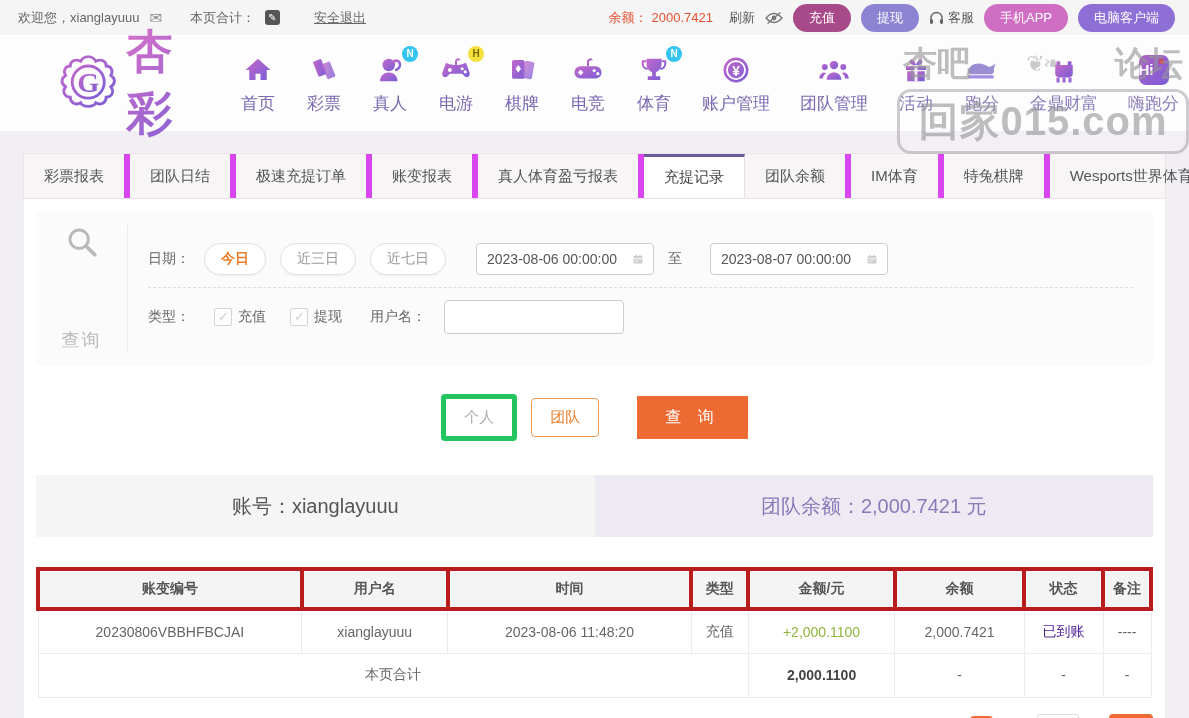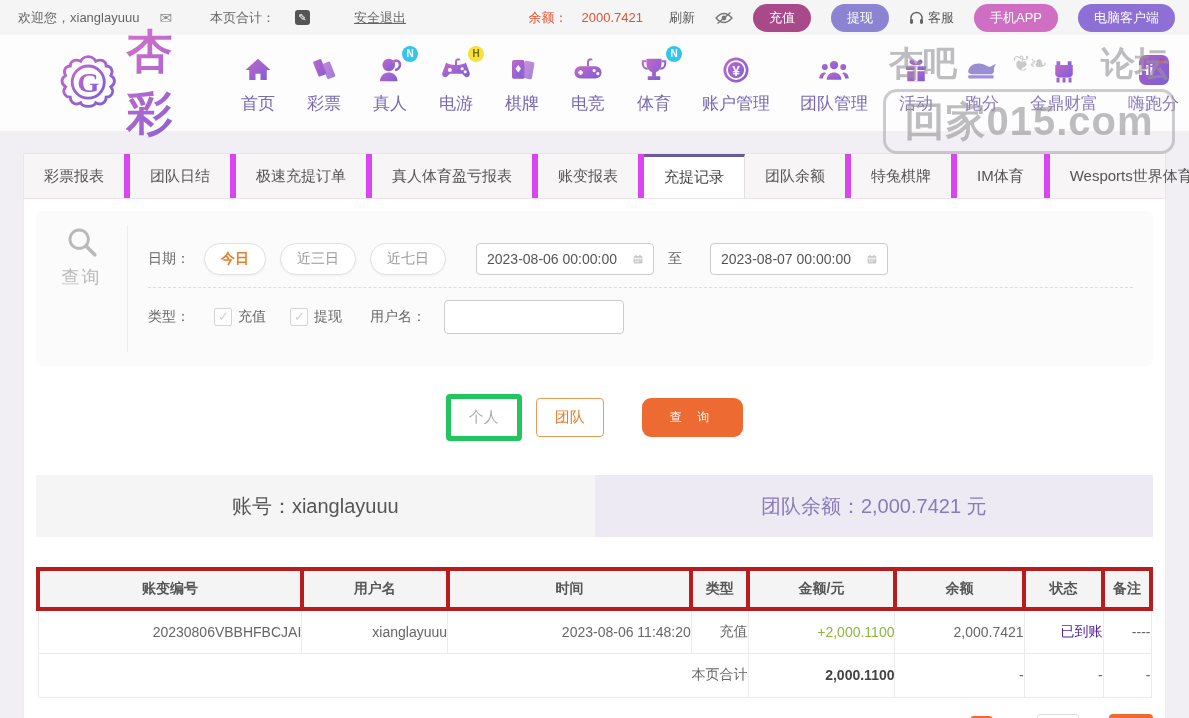--- a/index.html
+++ b/index.html
@@ -1,20 +1,20 @@
 <!DOCTYPE html>
 <html><head>
 <meta charset="utf-8">
 <style>
   * { margin:0; padding:0; box-sizing:border-box; }
   html,body { width:1189px; height:718px; font-family:"Liberation Sans","DejaVu Sans",sans-serif; background:#f1eef4; overflow:hidden; }
 
   
   .topbar { height:35px; background:#f5f5f5; display:flex; align-items:center; justify-content:space-between; padding:0 14px 0 18px; font-size:13px; color:#666; }
-  .topbar-left, .topbar-right { display:flex; align-items:center; gap:20px; }
+  .topbar-left, .topbar-right { display:flex; align-items:center; gap:10px; }
   .welcome { color:#666; }
   .mail-icon { color:#8a8a8a; font-size:15px; cursor:pointer; }
   .reserved { margin-left:18px; color:#666; }
   .edit-icon { width:15px; height:15px; background:#555; border-radius:3px; color:#fff; font-size:10px; line-height:15px; text-align:center; cursor:pointer; }
   .logout { margin-left:24px; color:#666; text-decoration:underline; cursor:pointer; }
   .balance-label, .balance-value { color:#e4502f; }
   .refresh { color:#555; margin-left:6px; cursor:pointer; }
   .eyeoff { cursor:pointer; display:flex; align-items:center; }
   .pill-btn { border:none; color:#fff; font-size:13px; padding:5px 16px; border-radius:14px; cursor:pointer; }
   .btn-recharge { background:#a84a8a; }
@@ -32,63 +32,63 @@
   .nav-item { display:flex; flex-direction:column; align-items:center; gap:4px; cursor:pointer; position:relative; }
   .nav-item .label { font-size:17px; color:#7a68b0; white-space:nowrap; }
   .nav-ico { width:36px; height:36px; display:flex; align-items:center; justify-content:center; position:relative; }
   .badge { position:absolute; top:-6px; right:-10px; width:16px; height:16px; border-radius:50%; font-size:10px; font-weight:bold; display:flex; align-items:center; justify-content:center; }
   .badge-n { background:#33c5ee; color:#fff; }
   .badge-h { background:#f5e13d; color:#7a6a00; }
   .hi-box { width:30px; height:30px; border-radius:7px; background:linear-gradient(135deg,#b05ec9,#7b5ed6); color:#fff; font-weight:bold; font-size:15px; display:flex; align-items:center; justify-content:flex-start; position:relative; }
   .hi-dot { position:absolute; top:4px; right:5px; width:5px; height:5px; border-radius:50%; background:#e23b3b; }
 
   
-  .watermark { position:absolute; right:14px; top:6px; width:292px; pointer-events:none; color:rgba(150,148,152,.62); z-index:5; text-align:center; }
+  .watermark { position:absolute; right:0; top:6px; width:292px; pointer-events:none; color:rgba(150,148,152,.62); z-index:5; text-align:center; }
   .wm-top { font-size:34px; font-weight:bold; display:flex; justify-content:space-between; padding:0 6px; align-items:center; }
   .wm-flourish { font-size:22px; letter-spacing:-2px; opacity:.8; }
   .wm-box { margin-top:2px; border:3px solid rgba(165,163,168,.55); border-radius:14px; font-size:40px; font-weight:bold; padding:2px 6px; letter-spacing:1px; background:rgba(255,255,255,.12); }
 
   
   .container { margin:0 23px; }
   .tabbar { margin-top:22px; display:flex; background:#f8f5f7; border:1px solid #e9e4ea; border-bottom:1px solid #e9e4ea; height:46px; }
   .tab { padding:0 20px; display:flex; align-items:center; font-size:15px; color:#555; border-right:6px solid #d946ef; cursor:pointer; white-space:nowrap; }
   .tab.active { background:#fff; border-top:3px solid #6b5b9e; color:#444; border-right:1px solid #e4dfe5; }
 
   
   .content { background:#fff; border:1px solid #eee; border-top:none; padding:12px 12px 24px 12px; }
 
   .filter { background:#fbfbfb; border-radius:6px; display:flex; padding:14px 0; }
-  .filter-left { width:92px; display:flex; flex-direction:column; align-items:center; justify-content:flex-start; gap:6px; color:#b9b9b9; border-right:1px solid #eee; cursor:pointer; }
+  .filter-left { width:92px; display:flex; flex-direction:column; align-items:center; justify-content:space-between; gap:6px; color:#b9b9b9; border-right:1px solid #eee; cursor:pointer; }
   .filter-left .qlabel { font-size:18px; letter-spacing:2px; }
   .filter-right { flex:1; padding:6px 20px; }
   .frow { display:flex; align-items:center; gap:14px; padding:12px 0; font-size:14px; color:#666; }
   .frow + .frow { border-top:1px dashed #ddd; }
   .flabel { color:#666; }
   .pill { background:#fff; border:1px solid #e2e2e2; border-radius:16px; padding:6px 16px; font-size:14px; color:#999; cursor:pointer; box-shadow:0 1px 2px rgba(0,0,0,.05); }
   .pill.active { color:#e87e2a; font-weight:bold; }
   .dateinput { display:flex; align-items:center; gap:8px; border:1px solid #ccc; border-radius:4px; padding:7px 10px; background:#fff; width:178px; margin-left:16px; }
   .dateinput input { border:none; outline:none; font-size:14px; color:#555; width:138px; font-family:inherit; background:transparent; }
   .to { color:#666; }
   .checkwrap { display:flex; align-items:center; gap:6px; cursor:pointer; margin-left:10px; }
   .checkbox { width:18px; height:18px; border:1px solid #d5d5d5; border-radius:2px; background:#fdfdfd; position:relative; }
   .checkbox:after { content:"✓"; position:absolute; left:3px; top:0px; font-size:13px; color:#cfcfcf; }
   .username-input { border:1px solid #ccc; border-radius:4px; height:34px; width:180px; outline:none; padding:0 8px; font-size:14px; margin-left:4px; }
 
   .action-row { display:flex; justify-content:center; align-items:center; gap:14px; margin:28px 0 34px; }
   .btn-plain { background:#fff; border:5px solid #22c55e; color:#aaa; border-radius:4px; padding:9px 18px; font-size:15px; cursor:pointer; }
   .btn-outline-orange { background:#fff; border:1px solid #e89a56; color:#e87e2a; border-radius:4px; padding:9px 18px; font-size:15px; cursor:pointer; }
-  .btn-orange { background:#ed6a33; border:none; color:#fff; border-radius:9px; padding:11px 28px; font-size:12px; letter-spacing:6px; cursor:pointer; }
+  .btn-orange { background:#ed6a33; border:none; color:#fff; border-radius:0; padding:11px 28px; font-size:16px; letter-spacing:6px; cursor:pointer; }
 
   .account-band { display:flex; height:62px; margin:4px 0 30px; }
   .account-left { flex:1; background:#f5f5f5; display:flex; align-items:center; justify-content:center; font-size:20px; color:#555; }
   .account-right { flex:1; background:#edeaf3; display:flex; align-items:center; justify-content:center; font-size:20px; color:#8a7ab8; }
 
   table.records { width:100%; border-collapse:collapse; font-size:14px; color:#666; }
   .records th { background:#f4f4f4; font-weight:bold; color:#555; height:40px; border:4px solid #b91c1c; }
-  .records td { height:44px; text-align:right; border:1px solid #ececec; }
+  .records td { height:44px; text-align:center; border:1px solid #ececec; }
   .amount-pos { color:#8cb63c; }
   .status-ok { color:#4c1d95; }
   .total-amount { font-weight:bold; color:#444; }
 
   .pagination { display:flex; justify-content:flex-end; align-items:center; gap:8px; margin-top:16px; font-size:14px; color:#888; }
   .page-badge { background:#ed6a33; color:#fff; border-radius:4px; padding:3px 8px; font-size:13px; cursor:pointer; }
   .page-input { width:42px; height:26px; border:1px solid #ddd; border-radius:3px; outline:none; text-align:center; }
   .go-btn { background:#ed6a33; border:none; color:#fff; font-weight:bold; border-radius:4px; padding:5px 12px; font-size:13px; cursor:pointer; }
 
   .icon-svg { display:block; }
@@ -320,26 +320,26 @@
     <div class="wm-box">回家015.com</div>
   </div>
 </div>
 
 <div class="container">
 
   <div class="tabbar">
     <div class="tab">彩票报表</div>
     <div class="tab">团队日结</div>
     <div class="tab">极速充提订单</div>
+    <div class="tab">账变报表</div>
     <div class="tab">真人体育盈亏报表</div>
-    <div class="tab">账变报表</div>
     <div class="tab active">充提记录</div>
     <div class="tab">团队余额</div>
+    <div class="tab">IM体育</div>
     <div class="tab">特兔棋牌</div>
-    <div class="tab">IM体育</div>
     <div class="tab" style="border-right:none">Wesports世界体育</div>
     <div style="flex:1"></div>
   </div>
 
   <div class="content">
 
     <div class="filter">
       <div class="filter-left">
         <svg class="icon-svg" width="34" height="34" viewBox="0 0 24 24">
             <circle cx="10" cy="10" r="6.5" fill="none" stroke="#b9b9b9" stroke-width="2"></circle>

